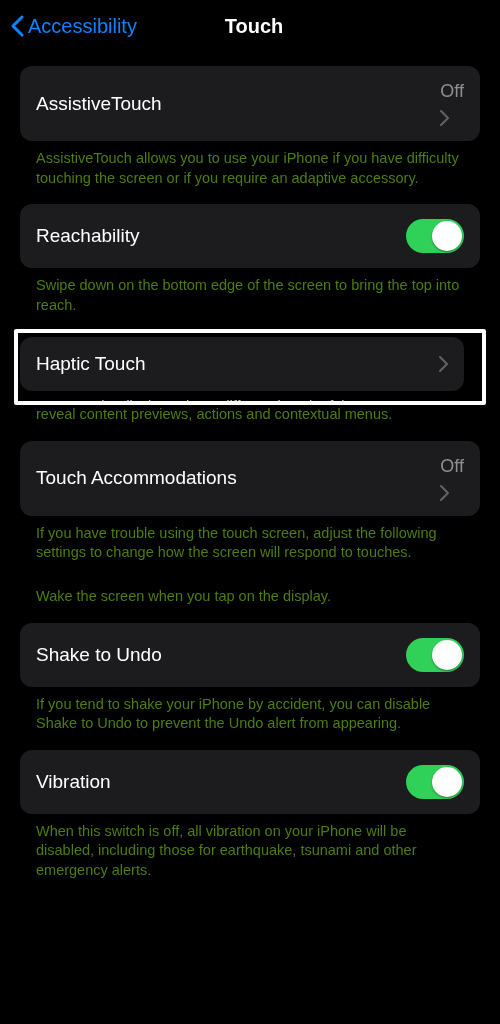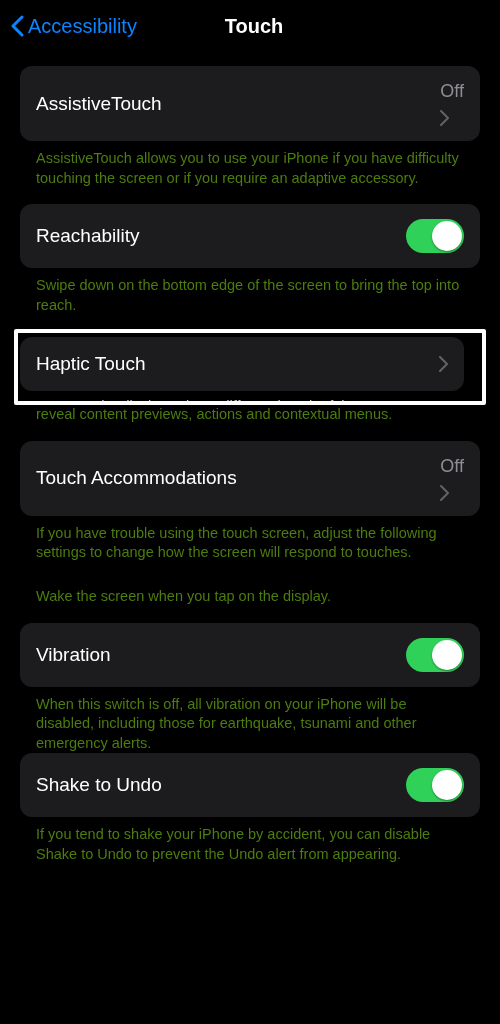--- a/index.html
+++ b/index.html
@@ -180,33 +180,33 @@
         </span>
       </span>
     </div>
     <div class="footer">If you have trouble using the touch screen, adjust the following settings to change how the screen will respond to touches.</div>
   </div>
 
   <div class="group">
     <div class="footer">Wake the screen when you tap on the display.</div>
   </div>
 
+  <div class="group">
+    <div class="row">
+      <span class="label">Shake to Undo</span>
+      <span class="toggle on">
+          <span class="knob"></span>
+        </span>
+    </div>
+    <div class="footer">If you tend to shake your iPhone by accident, you can disable Shake to Undo to prevent the Undo alert from appearing.</div>
+  </div>
+
   <div class="group" style="margin-bottom:0">
     <div class="row">
       <span class="label">Vibration</span>
       <span class="toggle on">
           <span class="knob"></span>
         </span>
     </div>
     <div class="footer">When this switch is off, all vibration on your iPhone will be disabled, including those for earthquake, tsunami and other emergency alerts.</div>
   </div>
 
-  <div class="group">
-    <div class="row">
-      <span class="label">Shake to Undo</span>
-      <span class="toggle on">
-          <span class="knob"></span>
-        </span>
-    </div>
-    <div class="footer">If you tend to shake your iPhone by accident, you can disable Shake to Undo to prevent the Undo alert from appearing.</div>
-  </div>
-
 </div>
 
 </body></html>

